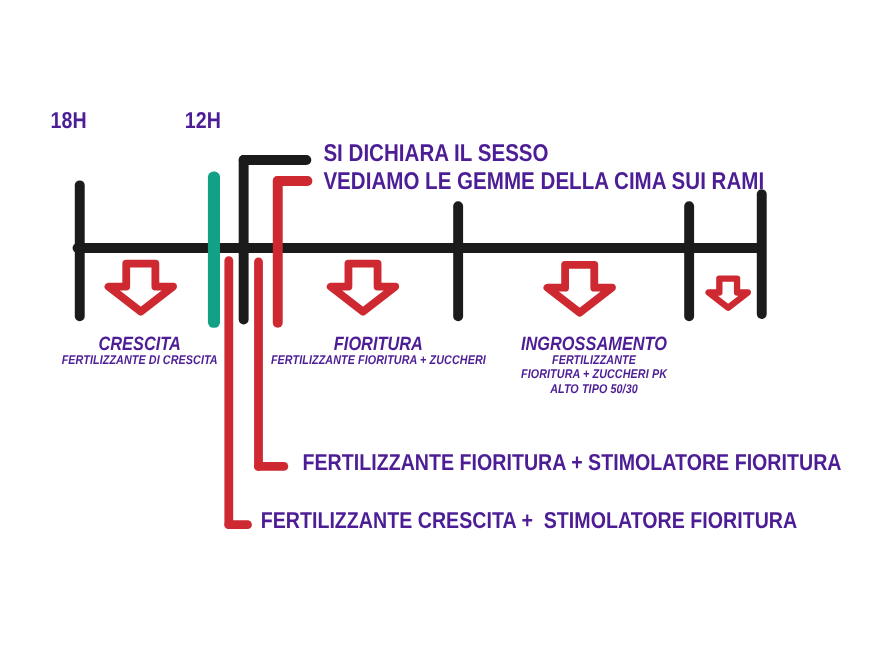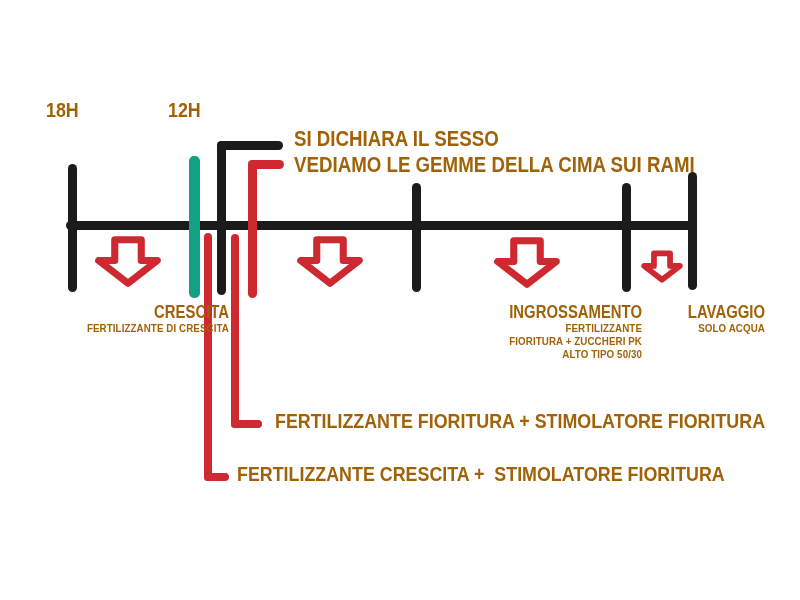--- a/index.html
+++ b/index.html
@@ -1,27 +1,27 @@
 <!DOCTYPE html>
 <html><head>
 <meta charset="utf-8">
 <style>
   html,body{margin:0;padding:0;background:#ffffff;}
   .canvas{
     position:relative;width:800px;height:600px;background:#ffffff;overflow:hidden;
-    font-family:"Liberation Sans",sans-serif;font-weight:bold;color:#a16207;
+    font-family:"Liberation Sans",sans-serif;font-weight:bold;color:#4c1d95;
   }
   .bar{position:absolute;background:#1b1b1b;border-radius:5px;}
   .bar.red{background:#ce2931;}
   .bar.teal{background:#13a185;}
   .txt{position:absolute;white-space:nowrap;transform:scaleX(0.85);transform-origin:left top;line-height:1.1;}
   .hlabel{font-size:21px;}
   .callout-txt{font-size:22px;}
   .bottom-txt{font-size:21px;white-space:pre;}
-  .phase{position:absolute;width:240px;text-align:right;}
+  .phase{position:absolute;width:240px;text-align:center;font-style:italic;}
   .phase-inner{transform:scaleX(0.85);transform-origin:center top;}
   .phase-title{font-size:17.5px;line-height:20px;}
   .phase-line{font-size:11.5px;line-height:13px;letter-spacing:0.1px;}
   .arrow-svg{position:absolute;}
 </style>
 </head>
 <body>
 
 <div class="canvas">
 
@@ -61,31 +61,31 @@
   <svg class="arrow-svg" style="left:639px;top:246px;" width="46" height="41" viewBox="0 0 80 56">
     <path d="M26 5 L54 5 L54 27 L71 27 L40 51 L9 27 L26 27 Z" fill="#ffffff" stroke="#ce2931" stroke-width="10" stroke-linejoin="round" stroke-linecap="round"></path>
   </svg>
 
   <div class="phase" style="left:7px;top:302px;">
     <div class="phase-inner">
       <div class="phase-title">CRESCITA</div>
       <div class="phase-line">FERTILIZZANTE DI CRESCITA</div>
     </div>
   </div>
+  <div class="phase" style="left:224px;top:302px;">
+    <div class="phase-inner">
+      <div class="phase-title">FIORITURA</div>
+      <div class="phase-line">FERTILIZZANTE FIORITURA + ZUCCHERI</div>
+    </div>
+  </div>
   <div class="phase" style="left:420px;top:302px;">
     <div class="phase-inner">
       <div class="phase-title">INGROSSAMENTO</div>
       <div class="phase-line">FERTILIZZANTE</div>
       <div class="phase-line">FIORITURA + ZUCCHERI PK</div>
       <div class="phase-line">ALTO TIPO 50/30</div>
-    </div>
-  </div>
-  <div class="phase" style="left:543px;top:302px;">
-    <div class="phase-inner">
-      <div class="phase-title">LAVAGGIO</div>
-      <div class="phase-line">SOLO ACQUA</div>
     </div>
   </div>
 
   <div class="txt bottom-txt" style="left:275px;top:409px;">FERTILIZZANTE FIORITURA + STIMOLATORE FIORITURA</div>
   <div class="txt bottom-txt" style="left:237px;top:462px;">FERTILIZZANTE CRESCITA +  STIMOLATORE FIORITURA</div>
 
 </div>
 
 </body></html>

